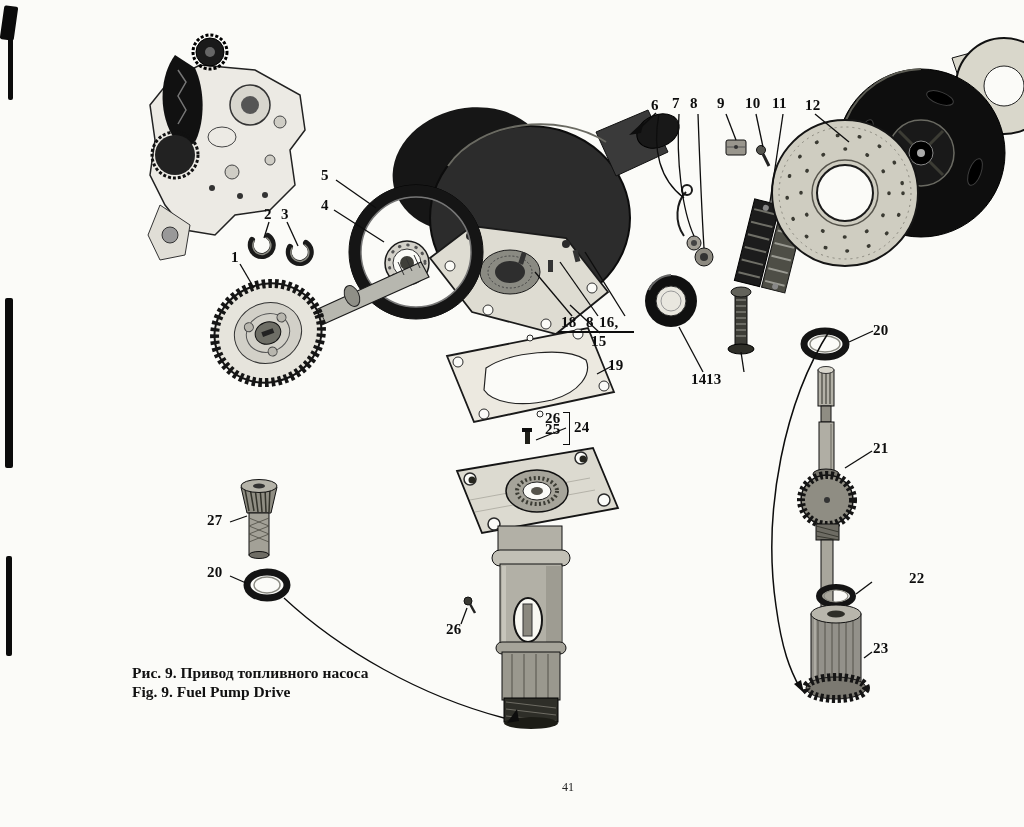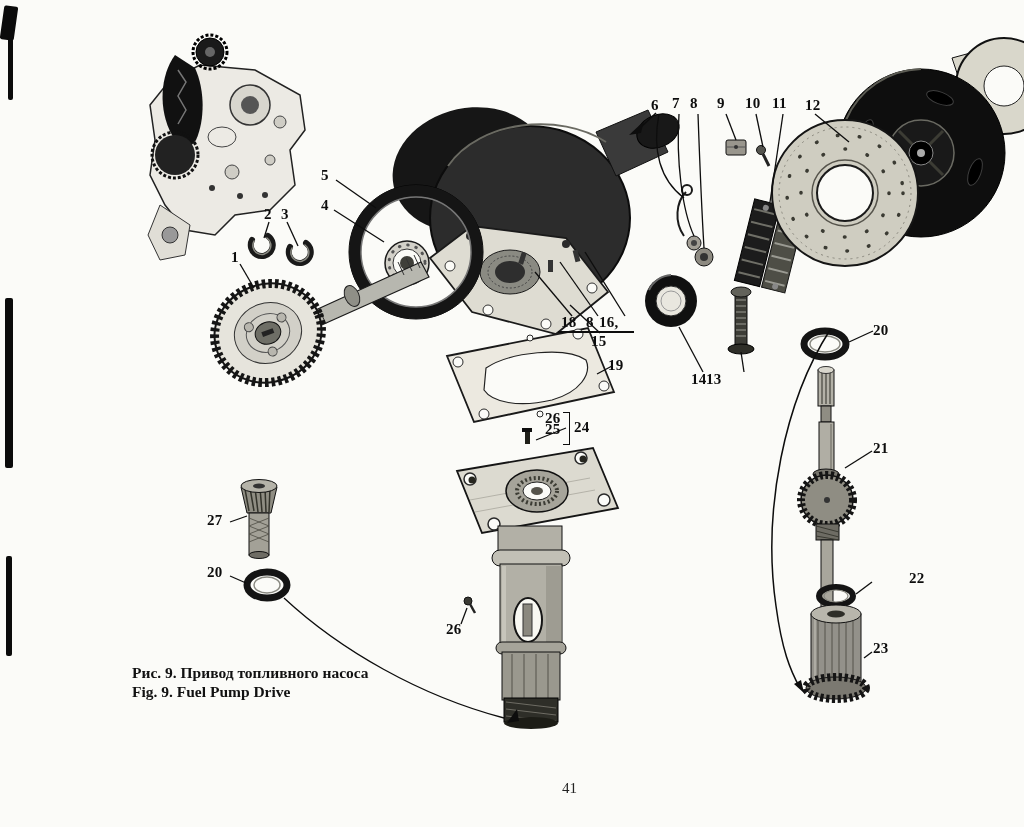--- a/index.html
+++ b/index.html
@@ -33,21 +33,21 @@
     font-family:"Liberation Serif", serif;
     font-weight:bold;
     font-size:15.5px;
     color:#111;
     white-space:nowrap;
     margin-left:44px;
   }
   .page-number{
     position:absolute;
     font-family:"Liberation Serif", serif;
-    font-size:15px;
+    font-size:12px;
     color:#222;
   }
   .gutter-mark{position:absolute;background:#0b0b0b;border-radius:2px;}
 </style>
 </head>
 <body>
 
 <div class="page">
 
   <div class="gutter-mark" style="left:2px;top:6px;width:14px;height:34px;transform:rotate(8deg);"></div>

